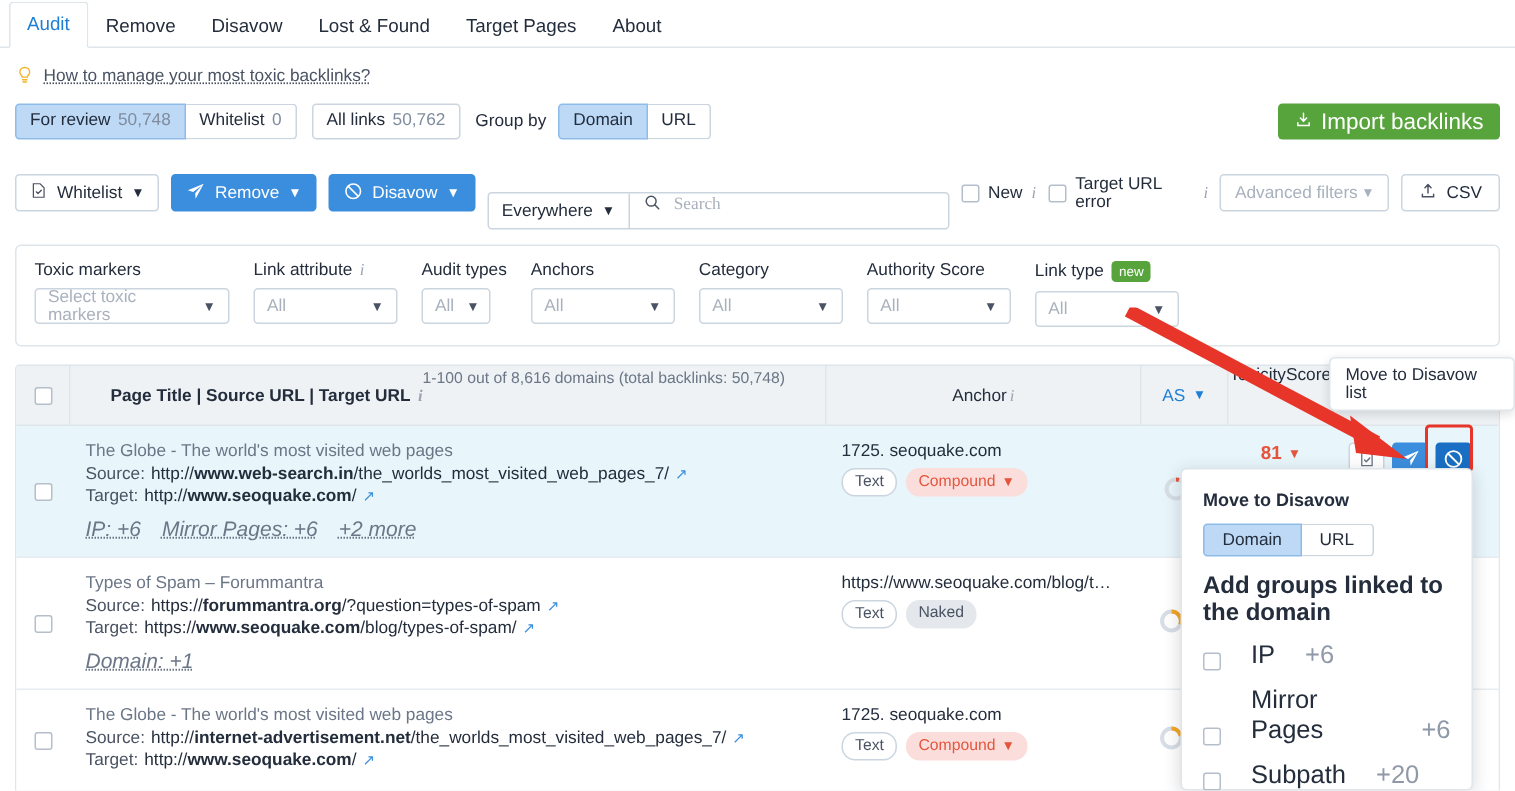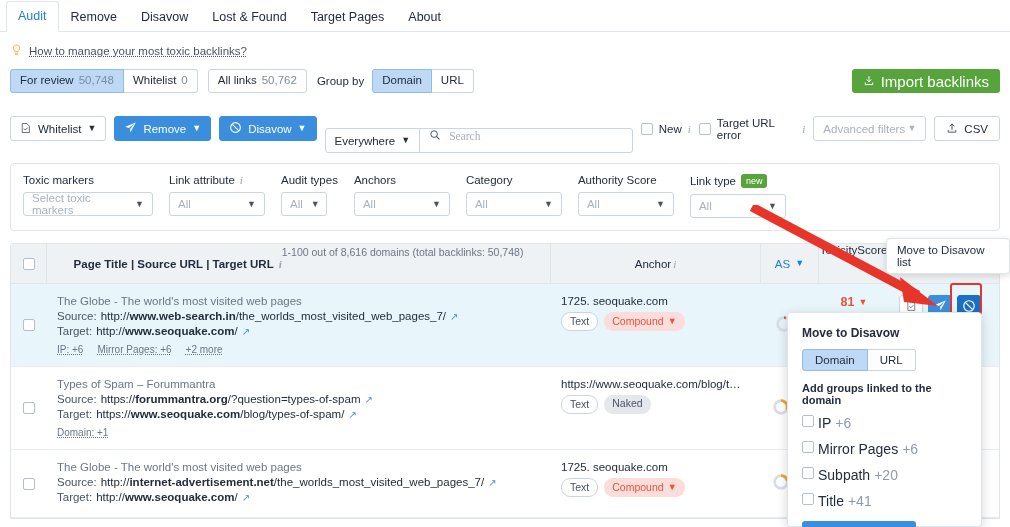--- a/index.html
+++ b/index.html
@@ -98,21 +98,21 @@
   .td-as { width:58px; display:flex; align-items:center; justify-content:center; gap:5px; }
   .td-tox { width:70px; display:flex; align-items:flex-start; justify-content:center; }
   .td-act { width:110px; display:flex; align-items:flex-start; justify-content:flex-start; gap:5px; padding-top:11px; }
 
   .pt { font-size:11.5px; color:#6b7687; margin-bottom:3px; }
   .urlline { font-size:11.5px; color:#242d3c; margin-bottom:3px; display:flex; align-items:center; gap:4px; flex-wrap:nowrap; }
   .urlline .lbl { color:#4a5363; }
   .dm { font-weight:bold; }
   .extico { color:#3b8ede; font-size:10px; }
   .meta { display:flex; gap:14px; margin-top:7px; }
-  .meta span { font-size:10px; color:#6b7687; text-decoration:underline; text-decoration-style:dotted; cursor:pointer; }
+  .meta span { font-size:14px; color:#6b7687; text-decoration:underline; text-decoration-style:dotted; cursor:pointer;font-style:italic; }
 
   .anchortxt { font-size:11.5px; color:#242d3c; margin-bottom:5px; white-space:nowrap; overflow:hidden; text-overflow:ellipsis; }
   .tagrow { display:flex; gap:6px; }
   .tag { font-size:10.5px; border-radius:9px; padding:2px 8px; line-height:13px;text-align:center; }
   .tag.outline { border:1px solid #cbd5e0; color:#4a5363; background:#fff; }
   .tag.gray { background:#e4e8ed; color:#4a5363; }
   .tag.red { background:#fbdedb; color:#e5543c; display:flex; align-items:center; gap:4px; cursor:pointer; }
 
   .asnum { font-size:11.5px; color:#242d3c; }
   .toxnum { font-size:12.5px; font-weight:bold; color:#e5543c; display:flex; align-items:center; gap:4px; cursor:pointer; }
@@ -134,22 +134,22 @@
   .popover {
     position:absolute; left:787px; top:312px; width:195px; height:215px;
     background:#fff; border:1px solid #dee5eb; border-radius:4px;
     box-shadow:0 3px 12px rgba(0,0,0,.16); padding:13px 14px;
   }
   .pop-title { font-size:12px; font-weight:bold; margin-bottom:9px; }
   .pop-seg { display:flex; margin-bottom:11px; }
   .pop-seg div { border:1px solid #cbd5e0; font-size:11.5px; padding:4px 12px; cursor:pointer; }
   .pop-seg div.sel { background:#bdd9f5; border-color:#8fbbe8; border-radius:3px 0 0 3px; }
   .pop-seg div.un { border-left:none; border-radius:0 3px 3px 0; }
-  .pop-sub { font-size:11px; font-weight:bold; margin-bottom:9px; }
-  .pop-row { display:flex; align-items:flex-start; gap:4px; margin-bottom:10px; font-size:14px; cursor:pointer; }
+  .pop-sub { font-size:16px; font-weight:bold; margin-bottom:9px; }
+  .pop-row { display:flex; align-items:flex-end; gap:20px; margin-bottom:10px; font-size:17px; cursor:pointer; }
   .pop-row .plus { color:#8f99a8; }
   .pop-btn { background:#3b8ede; color:#fff; border:none; border-radius:3px; font-size:11.5px; padding:6px 13px; cursor:pointer; font-family:inherit; margin-top:2px; }
 </style>
 </head>
 <body>
 
 <div class="tabbar" id="tabbar">
     <div class="tab active">Audit</div>
     <div class="tab">Remove</div>
     <div class="tab">Disavow</div>

